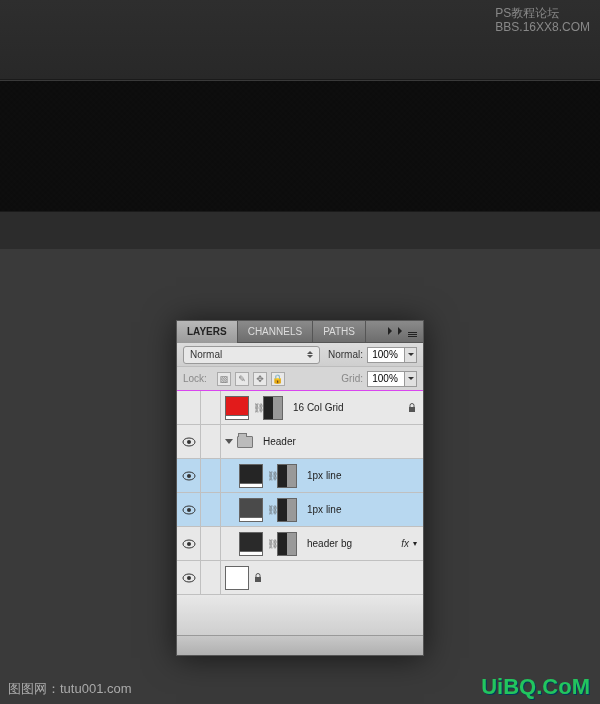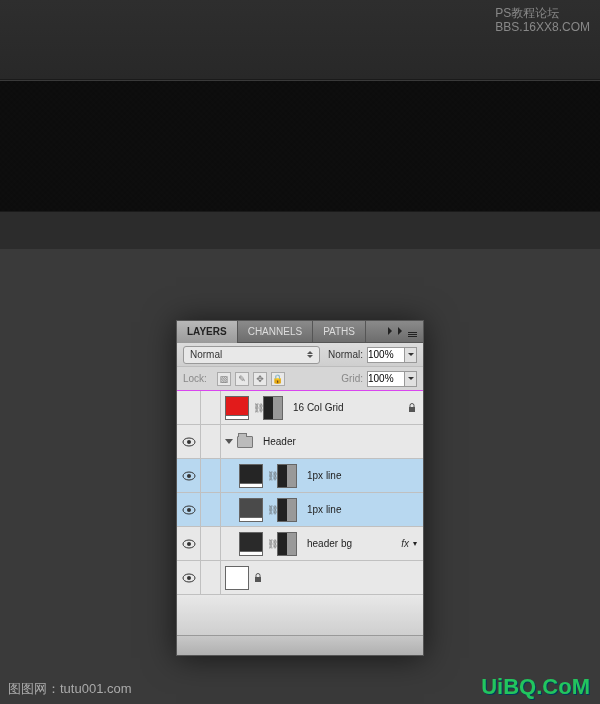--- a/index.html
+++ b/index.html
@@ -19,21 +19,21 @@
 .arr{width:0;height:0;border-left:4px solid #222;border-top:4px solid transparent;border-bottom:4px solid transparent}
 .menu-icon{display:flex;flex-direction:column;gap:1px;margin-top:5px}
 .menu-icon span{width:9px;height:1px;background:#222}
 .row{display:flex;align-items:center;height:24px;padding:0 6px;font-size:10px;color:#333;border-bottom:1px solid #bdbdbd;background:linear-gradient(#dcdcdc,#cfcfcf)}
 .combo{flex:1;display:flex;align-items:center;height:18px;background:#e8e8e8;border:1px solid #999;border-radius:3px;padding:0 6px;margin-right:8px}
 .combo .caret{margin-left:auto;display:flex;flex-direction:column;gap:1px}
 .combo .caret span{width:0;height:0;border-left:3px solid transparent;border-right:3px solid transparent}
 .combo .caret .u{border-bottom:3px solid #555}
 .combo .caret .d{border-top:3px solid #555}
 .val-box{display:flex;align-items:center;height:16px}
-.val-input{width:38px;height:16px;border:1px solid #999;background:#fff;font-size:10px;text-align:left;padding-right:2px}
+.val-input{width:38px;height:16px;border:1px solid #999;background:#fff;font-size:10px;text-align:center;padding-right:2px}
 .val-drop{width:12px;height:16px;border:1px solid #999;border-left:none;background:#e0e0e0;display:flex;align-items:center;justify-content:center}
 .val-drop::after{content:"";width:0;height:0;border-left:3px solid transparent;border-right:3px solid transparent;border-top:3px solid #333}
 .lock-row{display:flex;align-items:center;height:24px;padding:0 6px;font-size:10px;color:#888;border-bottom:1px solid #d946ef;background:#d6d6d6}
 .lock-icons{display:flex;gap:4px;margin:0 10px}
 .lock-icons span{width:14px;height:14px;border:1px solid #aaa;background:#e8e8e8;display:flex;align-items:center;justify-content:center;font-size:9px;color:#777}
 .layers{background:#e8e8e8}
 .layer{display:flex;align-items:center;height:34px;border-bottom:1px solid #c0c0c0;font-size:10px;color:#222}
 .layer.sel{background:#b8d8f0}
 .eye{width:24px;height:34px;border-right:1px solid #c0c0c0;display:flex;align-items:center;justify-content:center}
 .eye svg{width:14px;height:10px}

